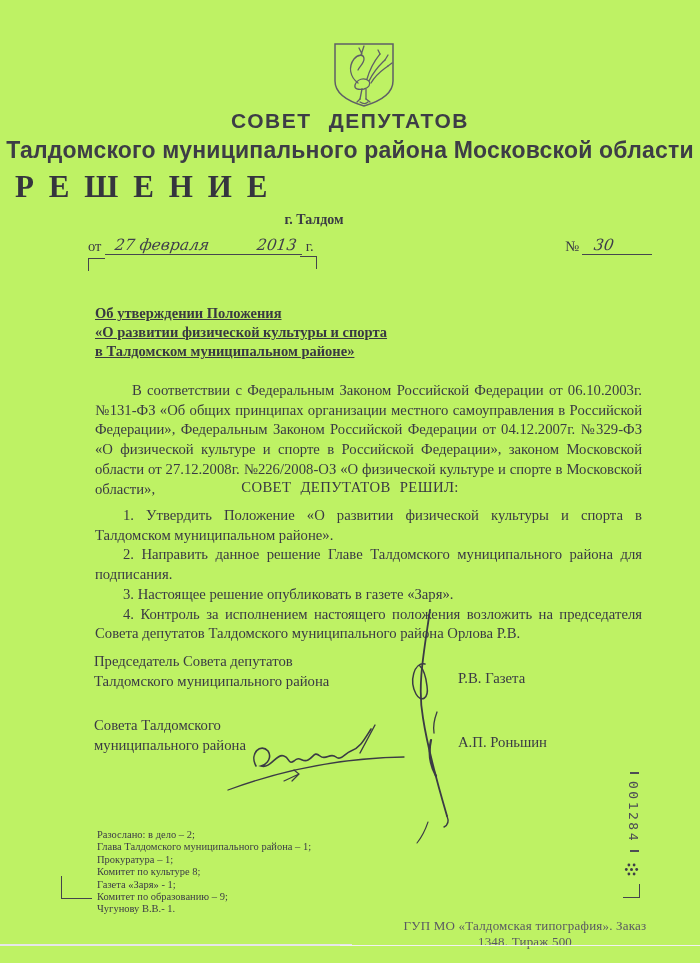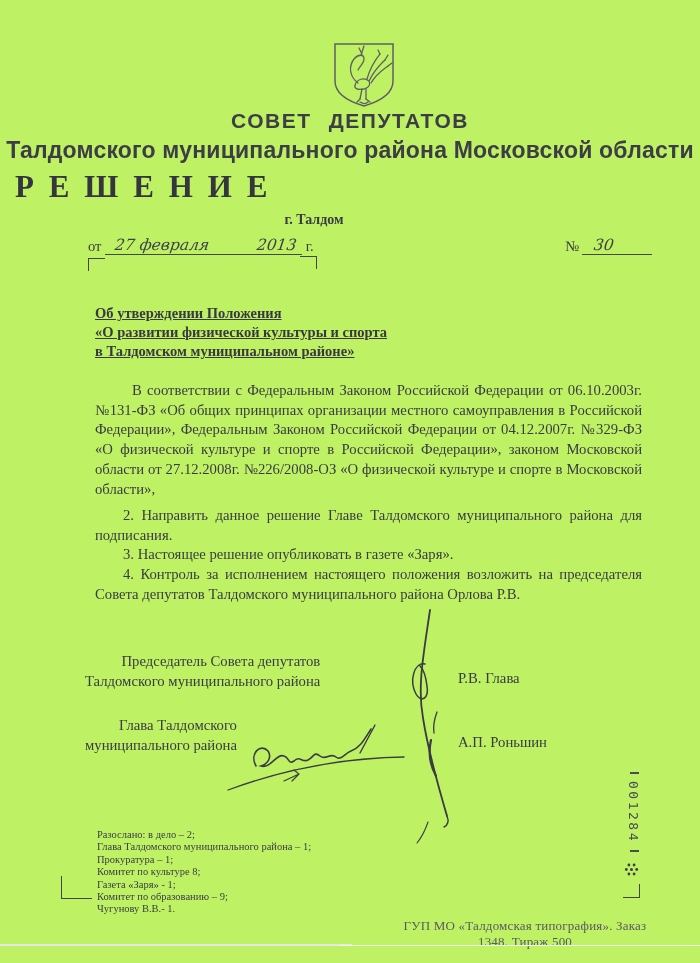--- a/index.html
+++ b/index.html
@@ -75,21 +75,21 @@
   .resolved{
     position:absolute;left:0;top:479px;width:700px;text-align:center;
     font-size:14.7px;letter-spacing:.4px;word-spacing:5px;color:#383842;
   }
   .items{position:absolute;left:95px;top:506px;width:547px;}
   .items p{
     margin:0;font-size:14.7px;line-height:19.7px;
     text-align:justify;text-indent:28px;
   }
   
-  .sig-post{position:absolute;left:85px;font-size:14.7px;line-height:19.7px;text-align:right;}
+  .sig-post{position:absolute;left:94px;font-size:14.7px;line-height:19.7px;}
   .sig1{top:652px;}
   .sig2{top:716px;}
   .sig-name{position:absolute;left:458px;font-size:14.7px;white-space:nowrap;}
   .name1{top:670px;}
   .name2{top:734px;}
   .ink-overlay{position:absolute;left:0;top:0;width:700px;height:963px;pointer-events:none;}
   
   .distribution{
     position:absolute;left:97px;top:829px;width:300px;
     font-size:10.5px;line-height:12.4px;color:#3c3c46;
@@ -157,35 +157,37 @@
   <div class="corner c-tr"></div>
 
   <div class="subject">
     <div>Об утверждении Положения</div>
     <div>«О развитии физической культуры и спорта</div>
     <div>в Талдомском муниципальном районе»</div>
   </div>
 
   <p class="preamble">В соответствии с Федеральным Законом Российской Федерации от 06.10.2003г. №131-ФЗ «Об общих принципах организации местного самоуправления в Российской Федерации», Федеральным Законом Российской Федерации от 04.12.2007г.  №329-ФЗ «О физической культуре и спорте в Российской Федерации», законом Московской области от 27.12.2008г.  №226/2008-ОЗ «О физической культуре и спорте в Московской области»,</p>
 
+  <div class="resolved">СОВЕТ ДЕПУТАТОВ РЕШИЛ:</div>
 
   <div class="items">
+    <p>1. Утвердить Положение «О развитии физической культуры и спорта в Талдомском муниципальном районе».</p>
     <p>2. Направить данное решение Главе Талдомского муниципального района для подписания.</p>
     <p>3. Настоящее решение опубликовать в газете «Заря».</p>
     <p>4. Контроль за исполнением настоящего положения возложить на председателя Совета депутатов Талдомского муниципального района Орлова Р.В.</p>
   </div>
 
   <div class="sig-post sig1">
     <div>Председатель Совета депутатов</div>
     <div>Талдомского муниципального района</div>
   </div>
-  <div class="sig-name name1">Р.В. Глава</div>
+  <div class="sig-name name1">Р.В. Газета</div>
 
   <div class="sig-post sig2">
-    <div>Глава Талдомского</div>
+    <div>Совета Талдомского</div>
     <div>муниципального района</div>
   </div>
   <div class="sig-name name2">А.П. Роньшин</div>
 
   <svg class="ink-overlay" viewBox="0 0 700 963" fill="none" stroke="#3b3b45" stroke-linecap="round">
 
     <path d="M430,610 C424,652 417,686 423,718 C427,744 437,782 447,816" stroke-width="1.8"></path>
     <path d="M447,816 C449,821 448,825 444,827" stroke-width="1.4"></path>
     <path d="M425,664 C414,662 409,681 416,694 C421,703 429,699 427,686 C426,677 423,669 420,666" stroke-width="1.5"></path>
     <path d="M437,712 C434,720 433,727 434,733" stroke-width="1.3"></path>

